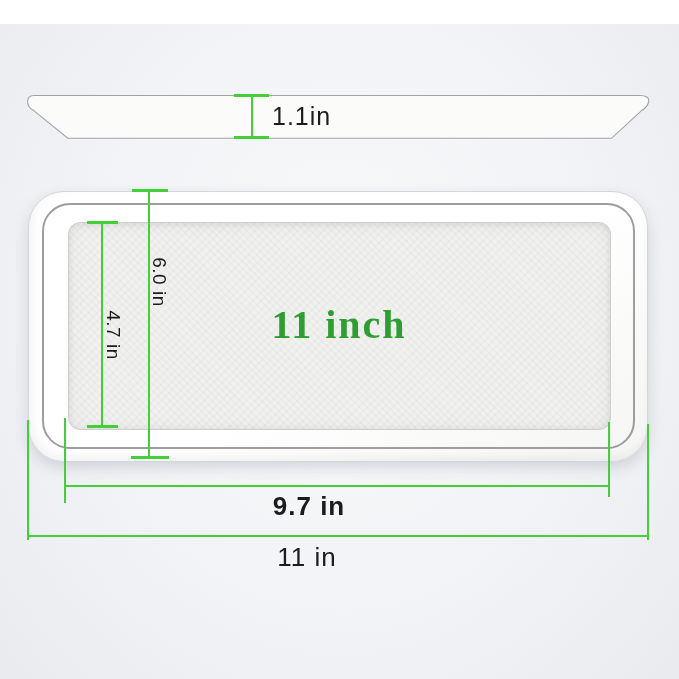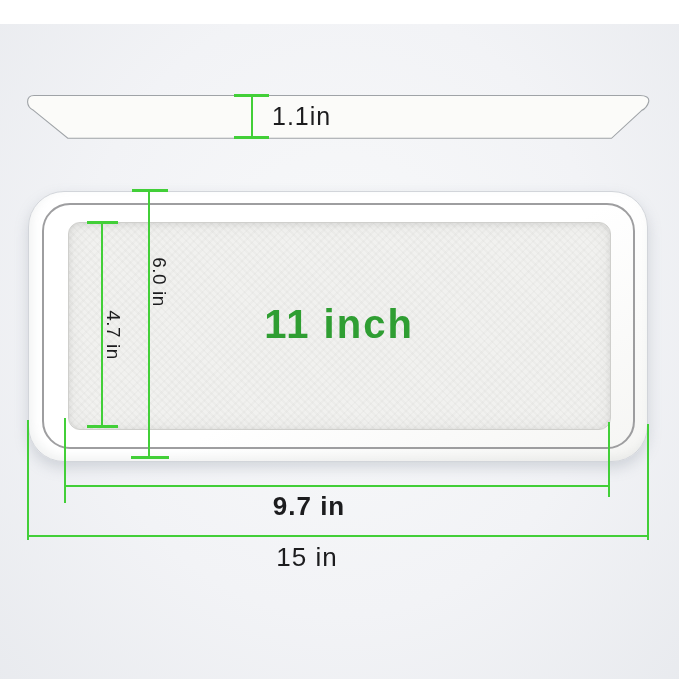--- a/index.html
+++ b/index.html
@@ -54,21 +54,21 @@
       repeating-linear-gradient(45deg, rgba(115,115,108,.04) 0 2px, transparent 2px 5px),
       repeating-linear-gradient(-45deg, rgba(115,115,108,.035) 0 2px, transparent 2px 6px),
       #f1f1ef;
     border:1px solid #cfcfcc;
     box-shadow:inset 0 1px 6px rgba(0,0,0,.09), inset 0 0 22px rgba(0,0,0,.045);
     box-sizing:border-box;
   }
   .size-label{
     position:absolute;left:339px;top:300px;
     transform:translate(-50%,-50%);
-    font-family:Liberation Sans, sans-serif;
+    font-family:Liberation Serif, serif;
     font-weight:bold;font-size:40px;letter-spacing:2px;
     color:var(--brand-green);white-space:nowrap;
   }
 </style>
 </head>
 <body>
 
 <div id="canvas">
 
   <svg class="sideview" viewBox="0 0 679 140">
@@ -103,15 +103,15 @@
   <div class="dim-label rot" style="left:113px;top:311px;">4.7 in</div>
 
   <div class="vline" style="left:64px;top:394px;height:85px;"></div>
   <div class="vline" style="left:608px;top:398px;height:75px;"></div>
   <div class="hline" style="left:64px;top:461px;width:546px;"></div>
   <div class="dim-label center-x" style="left:309px;top:469px;font-weight:bold;">9.7 in</div>
 
   <div class="vline" style="left:27px;top:396px;height:120px;"></div>
   <div class="vline" style="left:647px;top:400px;height:116px;"></div>
   <div class="hline" style="left:27px;top:511px;width:622px;"></div>
-  <div class="dim-label center-x" style="left:307px;top:520px;">15 in</div>
+  <div class="dim-label center-x" style="left:307px;top:520px;">11 in</div>
 
 </div>
 
 </body></html>

